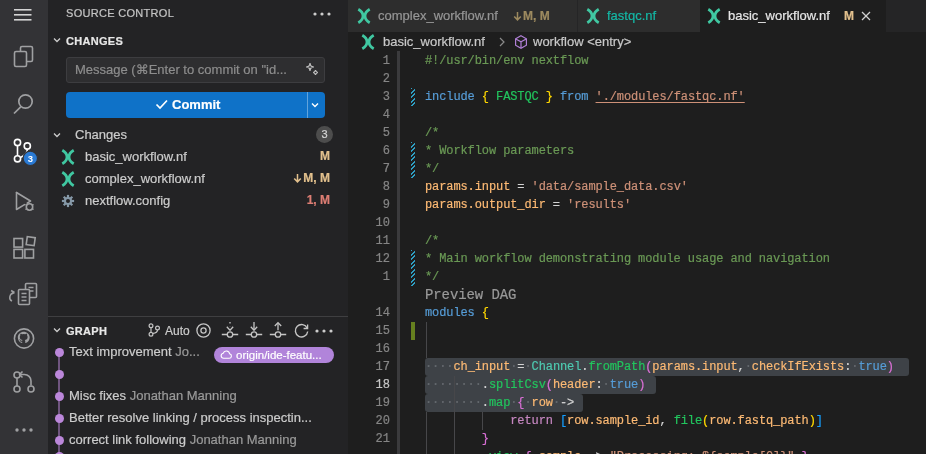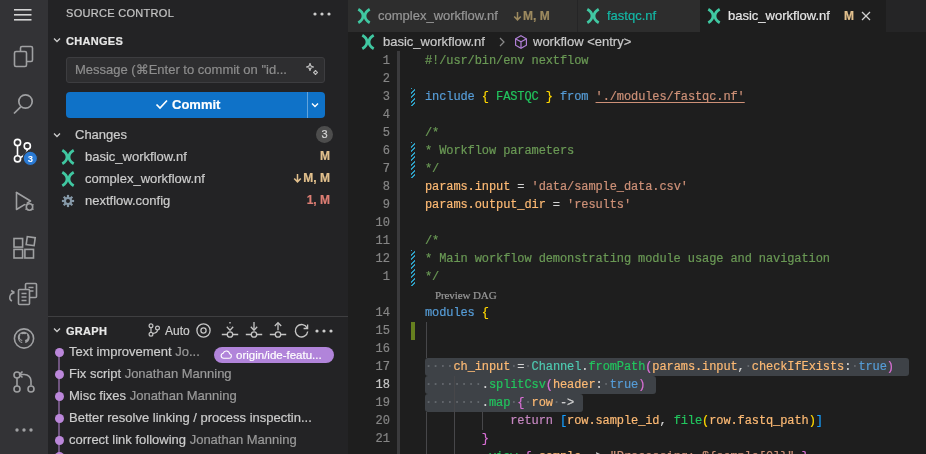--- a/index.html
+++ b/index.html
@@ -32,21 +32,21 @@
 #code{position:absolute;left:0;top:52px;width:578px}
 #gl{position:absolute;left:49px;top:51px;width:2.5px;height:403px;background:#3b3b3d}
 .ln{position:relative;height:18px;white-space:pre;font-family:"Liberation Mono",monospace;font-size:12px;line-height:18px;letter-spacing:-.098px;color:#d4d4d4}
 .num{position:absolute;left:0;top:0;width:42px;text-align:right;color:#858585;letter-spacing:0}
 .txt{position:absolute;left:77px;top:0}
 .gd{position:absolute;top:0;width:1px;height:18px;background:#47474a}
 .g0{left:77.5px}.g4{left:105.9px}.g8{left:134.3px}
 .sel{position:absolute;top:0;height:18px;left:76.5px;background:#3e4247;border-radius:3px}
 .gm{position:absolute;left:62.5px;width:4px;top:0;height:18px;background:repeating-linear-gradient(135deg,#2e9ec2 0,#2e9ec2 1.4px,rgba(0,0,0,0) 1.4px,rgba(0,0,0,0) 3.1px)}
 .ga{position:absolute;left:62.5px;width:4px;top:0;height:18px;background:#66801f}
-.cl{position:absolute;left:87px;top:0;font-family:Liberation Serif, serif;font-size:11px;line-height:18px;color:#999}
+.cl{position:absolute;left:77px;top:0;font-family:Liberation Mono, monospace;font-size:14px;line-height:18px;color:#999}
 .cm{color:#6A9955}.kw{color:#569CD6}.g1{color:#FFD700}.g2{color:#DA70D6}.g3{color:#179FFF}
 .fn{color:#22c55e}.vr{color:#fdba74}.ty{color:#4EC9B0}.st{color:#CE9178}.pk{color:#C586C0}.dt{color:#64696e}
 svg{display:block}
 body *{-webkit-text-stroke:.2px currentcolor}
 </style></head><body>
 <div id="stage">
 
 <div id="act">
  <svg class="aic" style="top:8px" width="48" height="16" stroke="#d4d4d4" stroke-width="1.6">
         <line x1="14" y1="1.8" x2="31.5" y2="1.8"></line>
@@ -224,21 +224,20 @@
  <div id="gvline"></div>
  <div class="row" style="top:341px">
         <div class="gdot"></div>
         <div class="rlbl" style="left:21px">Text improvement <span class="gauthor">Jo...</span></div>
    <div class="pill"><svg style="position:absolute;left:6px;top:3.2px" width="13" height="10" fill="none" stroke="#ffffff" stroke-width="1.1">
             <path d="M3.8 8.3 h5.4 a2.3 2.3 0 0 0 .4 -4.55 a3.3 3.3 0 0 0 -6.4 -.5 a2.55 2.55 0 0 0 .6 5.05 Z"></path>
           </svg><span style="margin-left:22px">origin/ide-featu...</span></div>
  </div>
  <div class="row" style="top:363px">
         <div class="gdot"></div>
-        <div class="rlbl" style="left:21px">Fix script <span class="gauthor">Jonathan Manning</span></div>
       </div>
  <div class="row" style="top:385px">
         <div class="gdot"></div>
         <div class="rlbl" style="left:21px">Misc fixes <span class="gauthor">Jonathan Manning</span></div>
       </div>
  <div class="row" style="top:407px">
         <div class="gdot"></div>
         <div class="rlbl" style="left:21px">Better resolve linking / process inspectin...</div>
       </div>
  <div class="row" style="top:429px">

